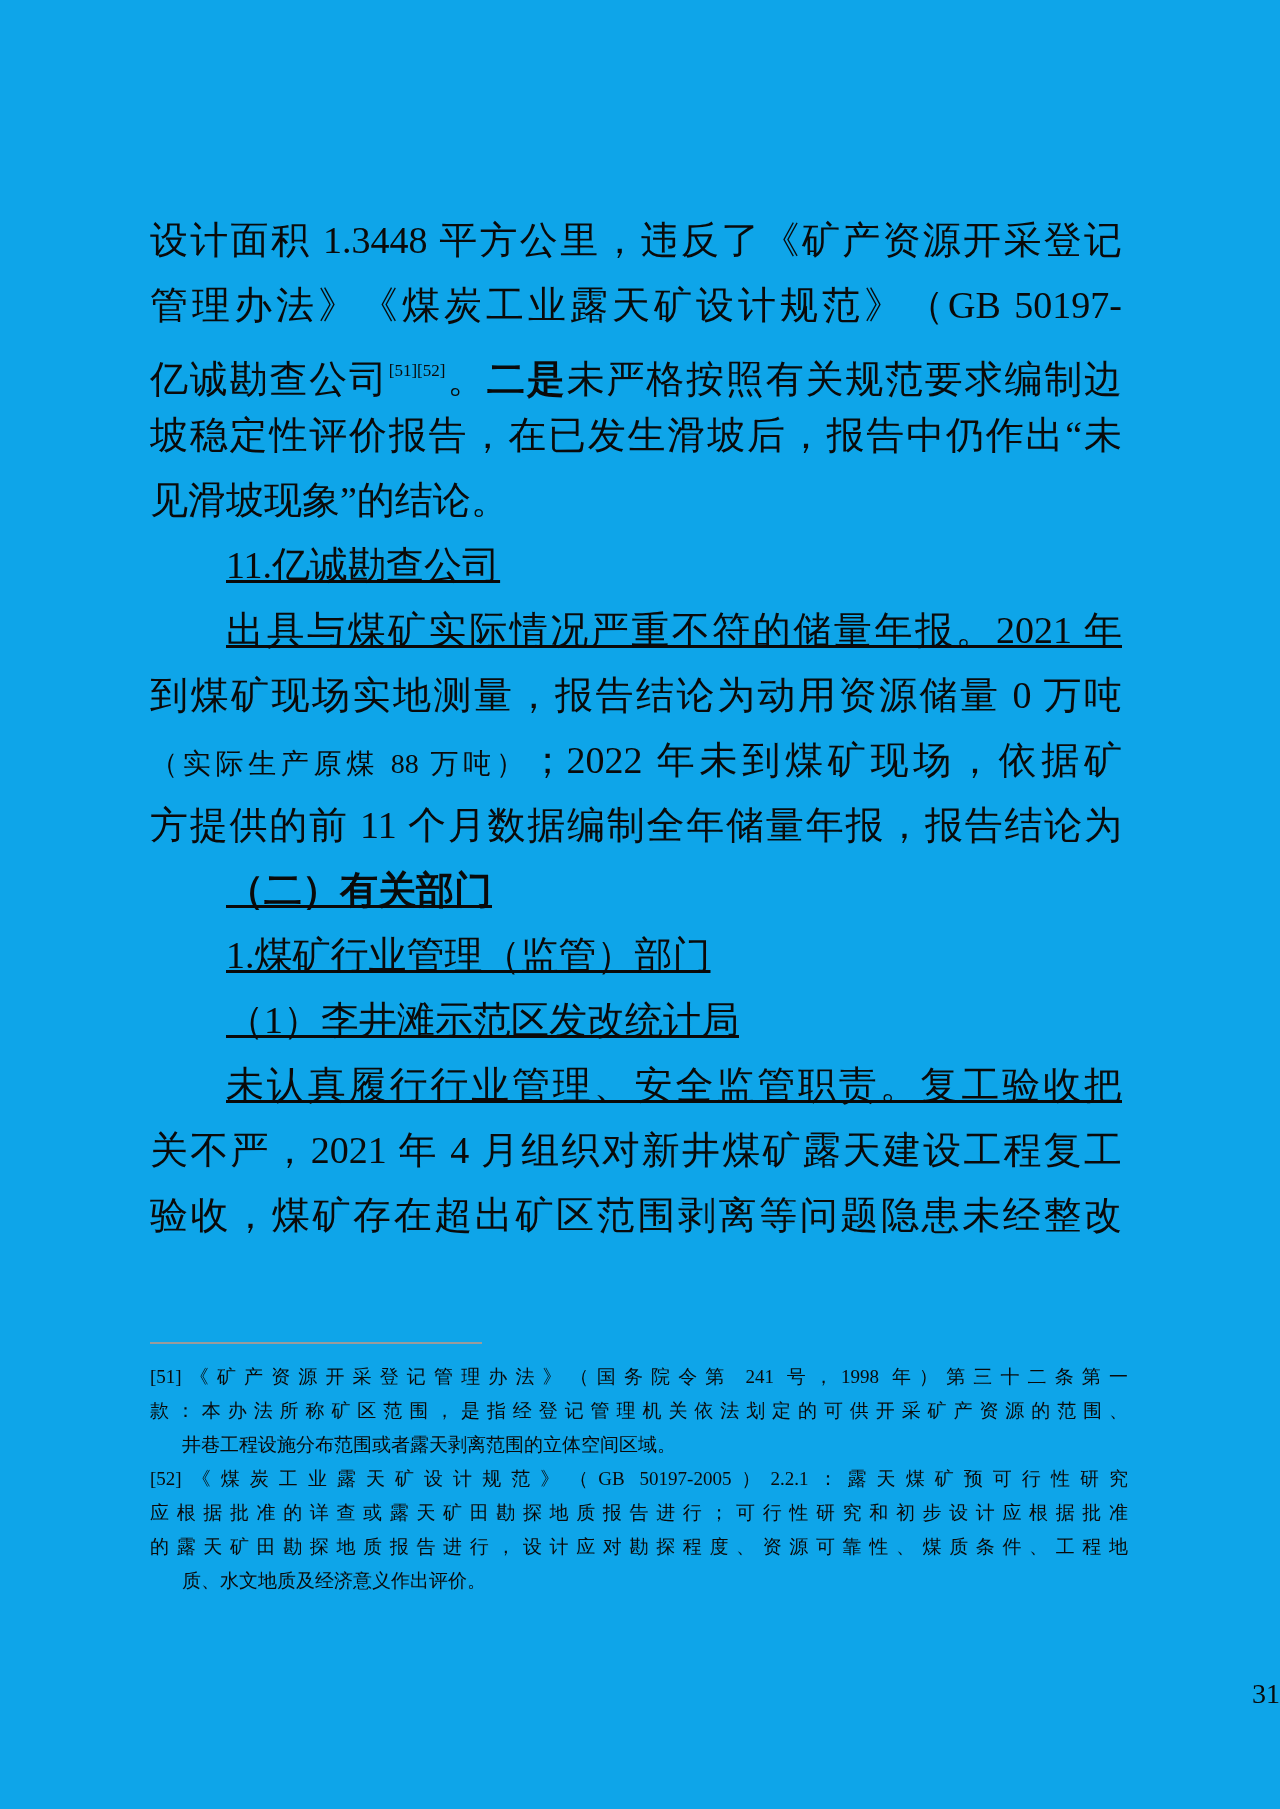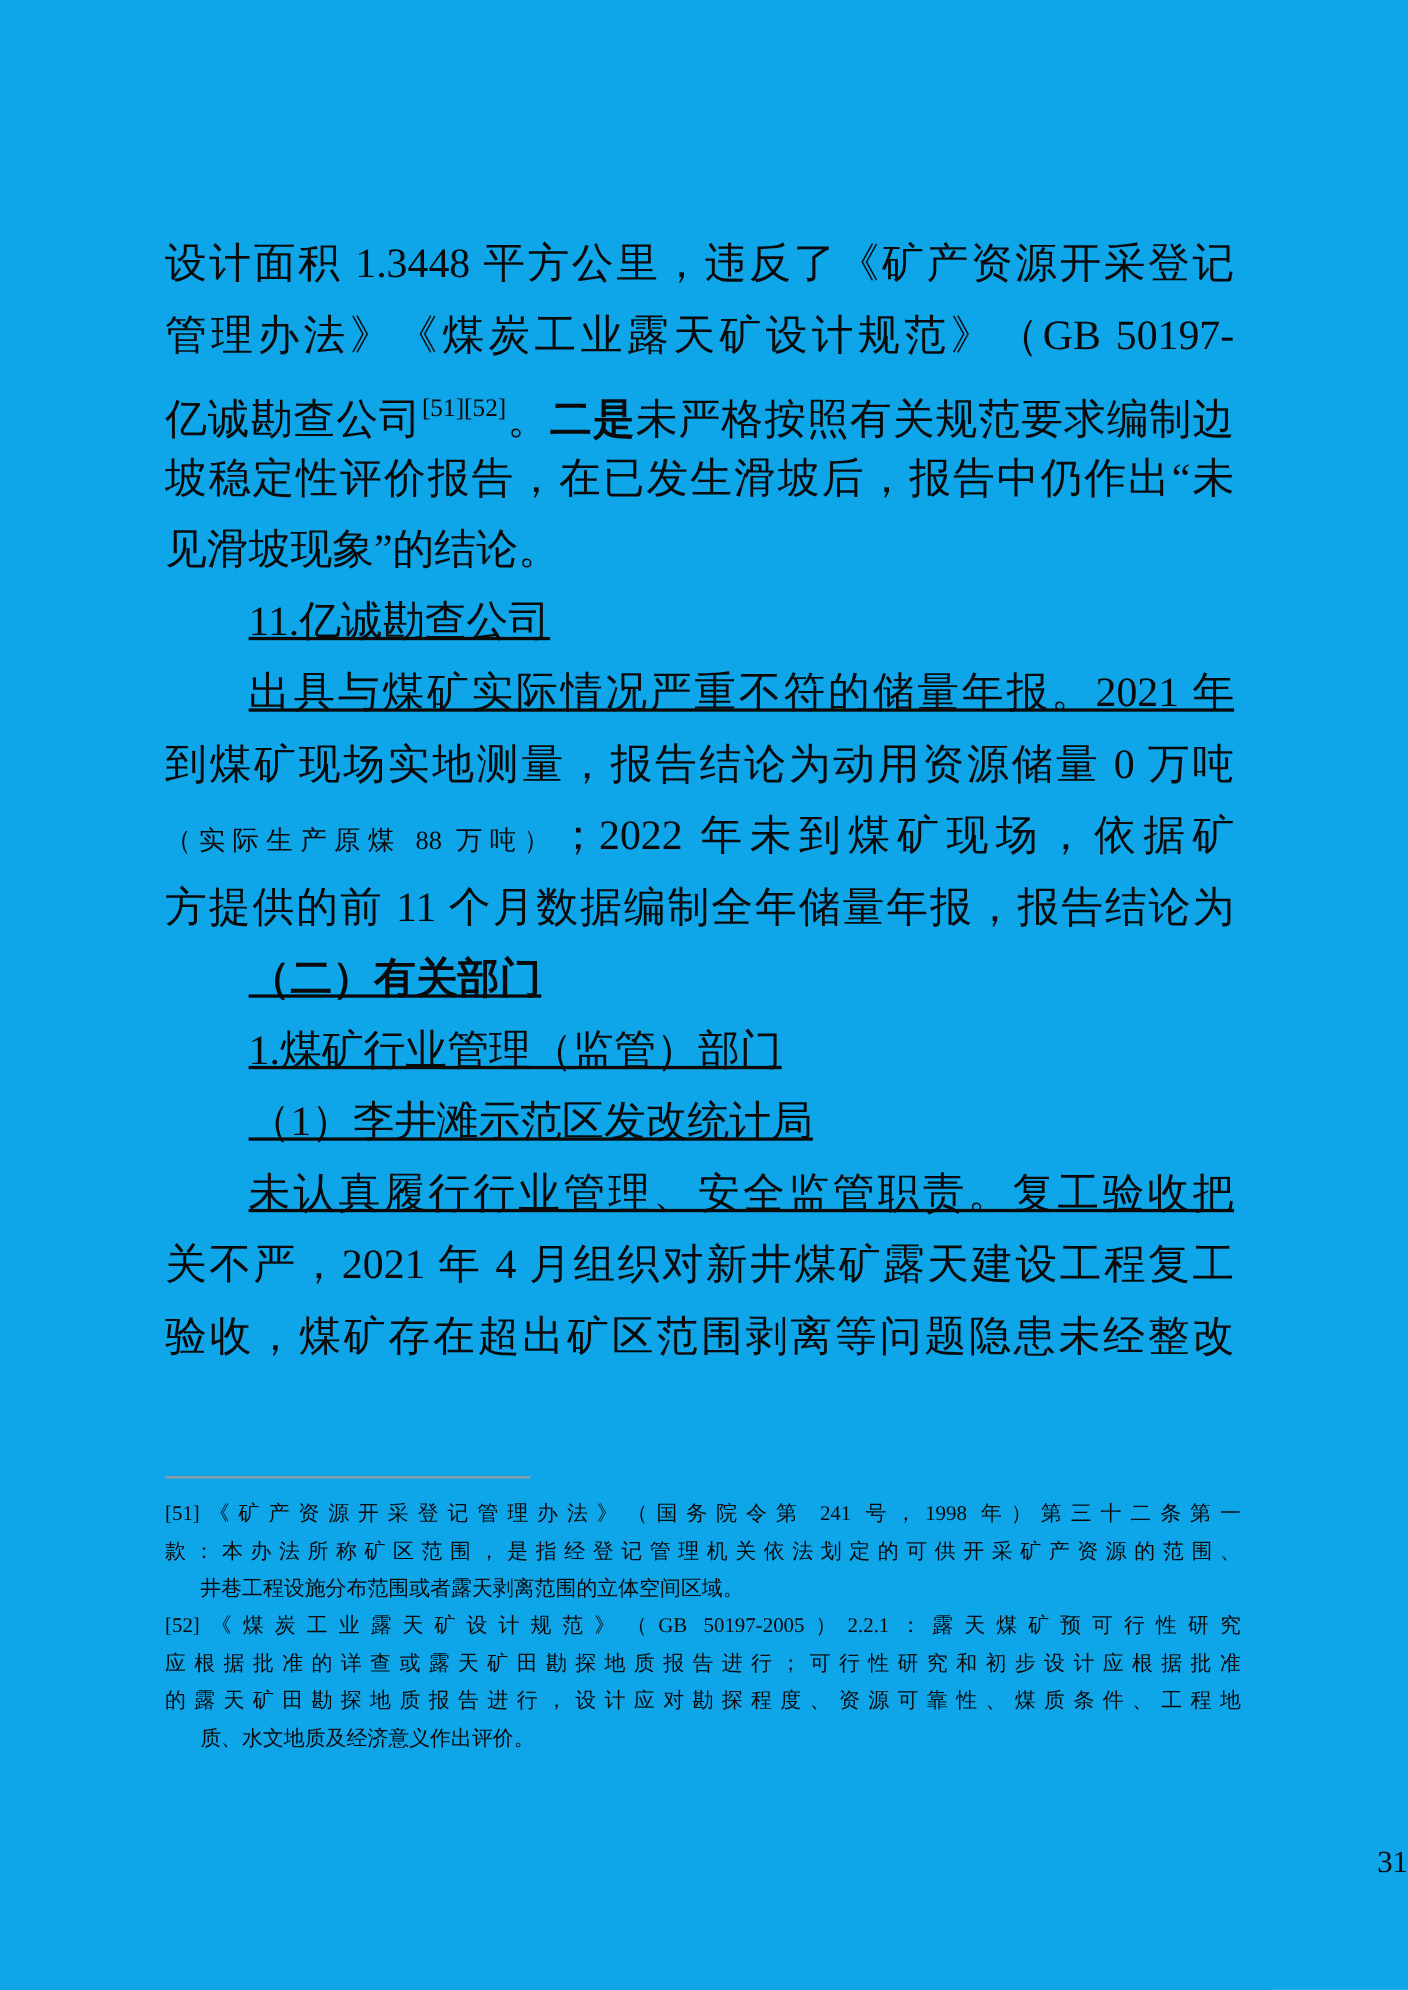--- a/index.html
+++ b/index.html
@@ -28,25 +28,25 @@
     white-space: normal;
     overflow: hidden;
   }
   .line.align-left {
     text-align: left;
     text-align-last: left;
   }
   .line.indent { text-indent: 2em; text-decoration: underline; }
   .seg-bold { font-weight: 700; }
   .seg-sup {
-    font-size: 23px;
+    font-size: 17px;
     vertical-align: 16px;
     letter-spacing: 0;
   }
-  .seg-kai { font-size: 24px; }
+  .seg-kai { font-size: 28px; }
   .footnote-sep {
     position: absolute;
     left: 150px; top: 1342px;
     width: 332px; height: 0;
     border-top: 2px solid #9b9b9b;
   }
   .footnotes {
     position: absolute;
     left: 150px; right: 152px; top: 1360px;
   }

